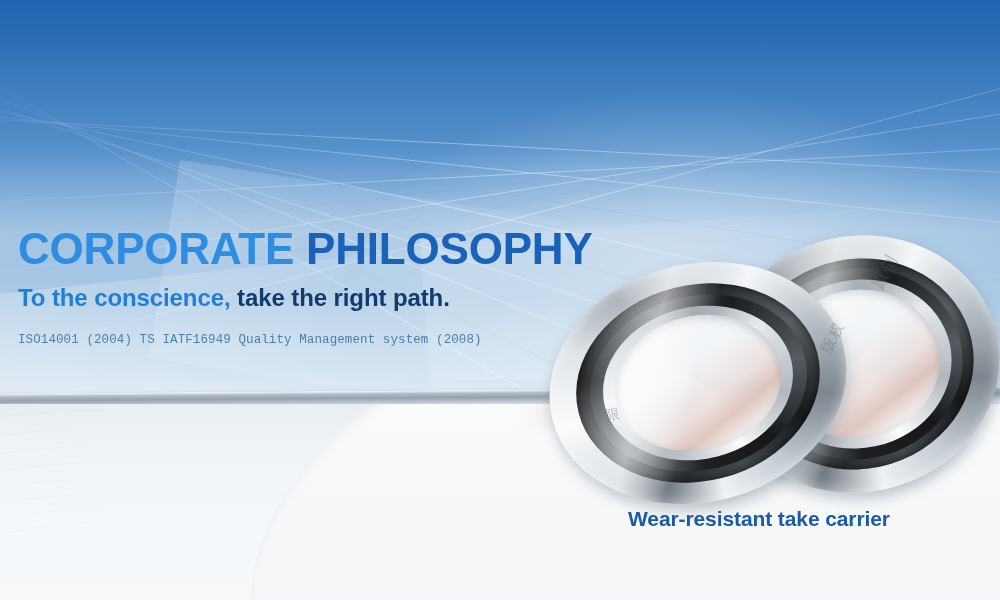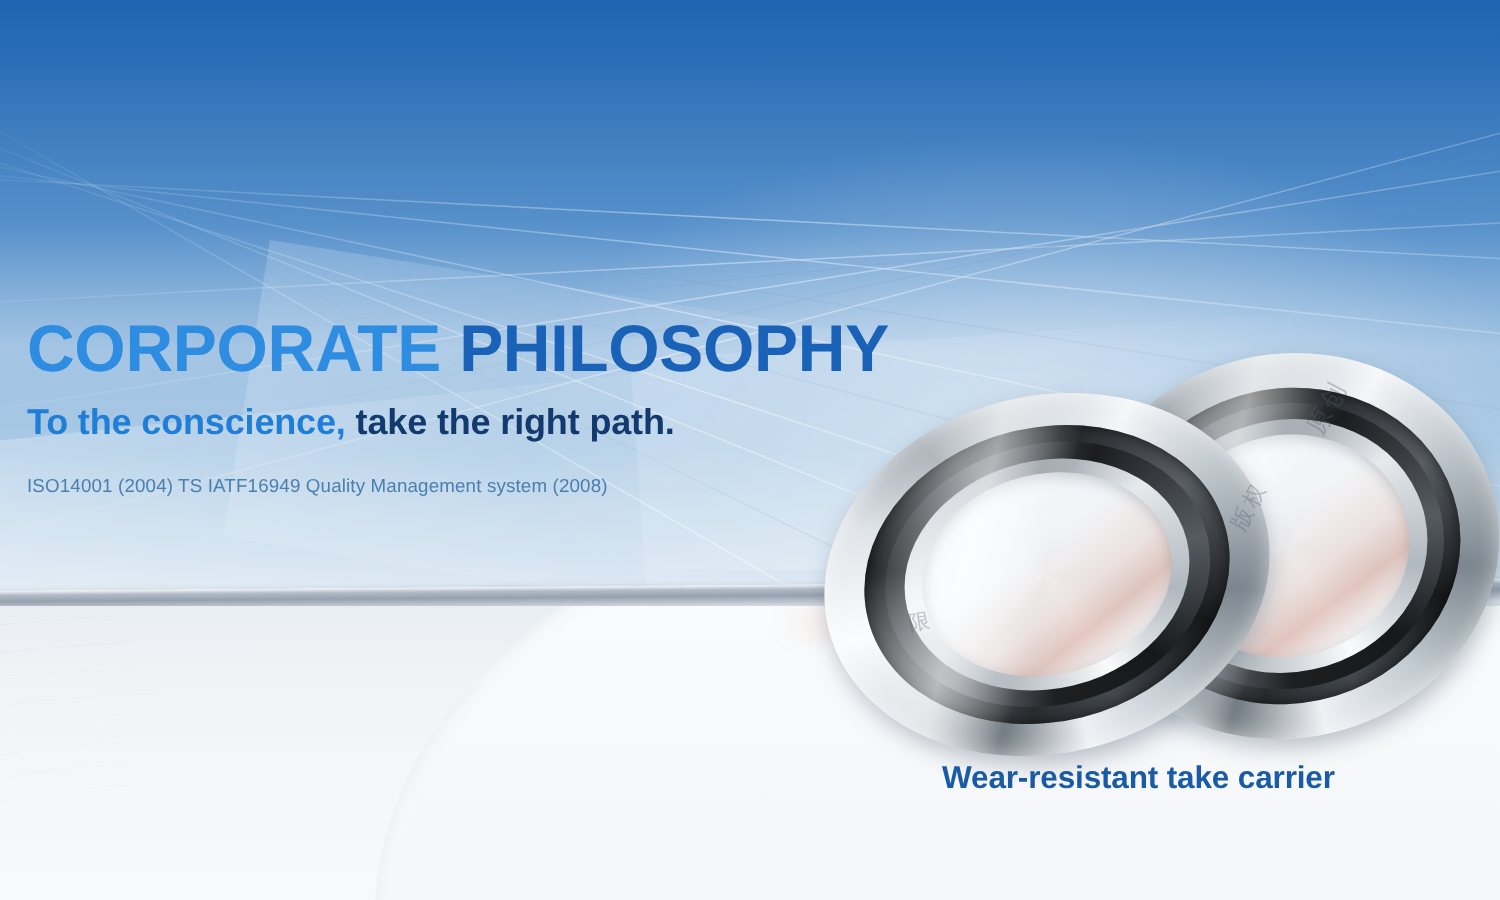--- a/index.html
+++ b/index.html
@@ -139,21 +139,21 @@
     height: 26px;
     background: linear-gradient(to right, rgba(226,150,128,0) 0%, rgba(222,138,112,.40) 28%, rgba(208,120,96,.30) 55%, rgba(220,160,140,0) 100%);
     filter: blur(5px);
     transform: rotate(-2deg);
   }
 
   
   .copy {
     position: absolute;
     left: 18px;
-    top: 208px;
+    top: 224px;
     width: 620px;
   }
   .headline {
     margin: 0;
     font-size: 44px;
     line-height: 50px;
     font-weight: bold;
     letter-spacing: -0.2px;
     white-space: nowrap;
   }
@@ -168,20 +168,21 @@
     letter-spacing: -0.1px;
     white-space: nowrap;
   }
   .subhead .s1 { color: #1f7fd8; }
   .subhead .s2 { color: #123a6e; }
 
   .certs {
     margin: 18px 0 0 0;
     padding: 0;
     list-style: none;
+    font-family: Liberation Mono, monospace;
   }
   .certs li {
     font-size: 12.5px;
     line-height: 21px;
     color: #4a7fae;
     white-space: nowrap;
     letter-spacing: .1px;
   }
 
   

